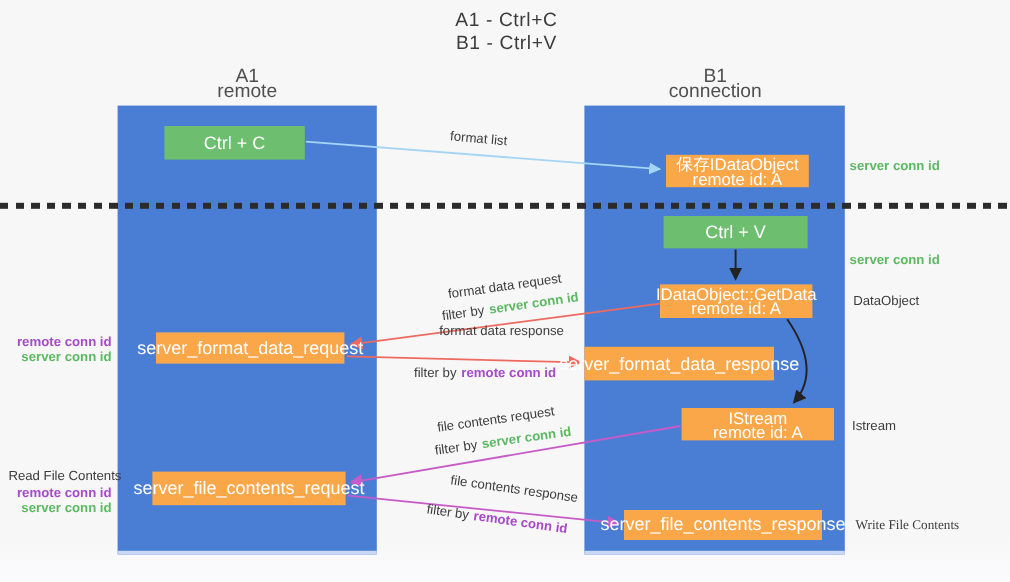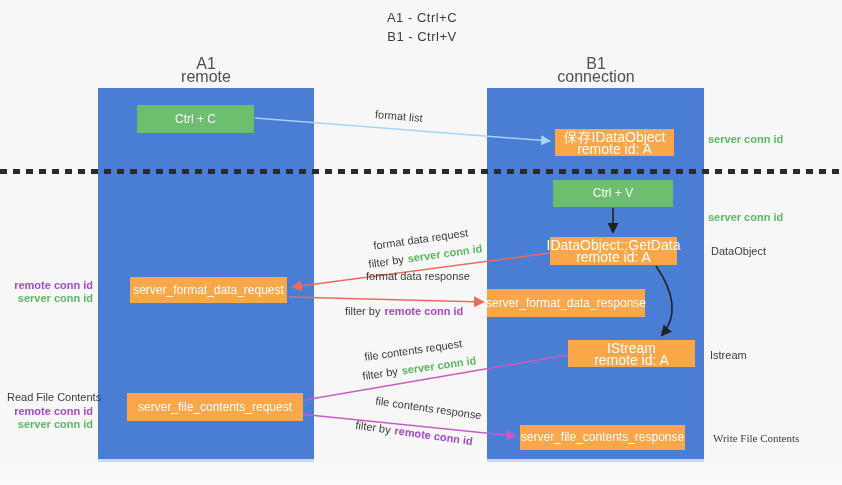--- a/index.html
+++ b/index.html
@@ -8,21 +8,21 @@
     background:#ffffff;
   }
   .canvas{
     position:relative;
     width:842px;height:485px;
     background:linear-gradient(#f7f7f7 92%, #fbfbfe);
     overflow:hidden;
   }
   .title{
     position:absolute;left:322px;top:8px;width:200px;
-    text-align:center;color:#3c3c3c;font-size:13px;line-height:19px;
+    text-align:center;color:#3c3c3c;font-size:16px;line-height:19px;
     letter-spacing:0.5px;
   }
   .lane-header{
     position:absolute;width:120px;text-align:center;
     color:#4f4f4f;font-size:16px;line-height:13px;
   }
   .lane{
     position:absolute;top:88px;height:371px;
     background:#4a7ed4;
     border-bottom:3px solid #c9d8f4;
@@ -30,21 +30,21 @@
   .dotted{
     position:absolute;left:0;top:169px;width:842px;height:5px;
     background:repeating-linear-gradient(90deg,#2b2b2b 0 7px,transparent 7px 13px);
     z-index:3;
   }
   .arrows{position:absolute;left:0;top:0;z-index:4;pointer-events:none;}
   .node{
     position:absolute;z-index:5;
     display:flex;flex-direction:column;align-items:center;justify-content:center;
     color:#ffffff;text-align:center;
-    font-size:12px;line-height:13px;
+    font-size:15px;line-height:13px;
   }
   .node.small{font-size:14px;line-height:12px;}
   .node.green{background:#6dbe6e;}
   .node.orange{background:#faa74a;}
   .albl{
     position:absolute;z-index:6;white-space:nowrap;
     color:#3c3c3c;font-size:11px;
   }
   .side{
     position:absolute;z-index:6;white-space:nowrap;font-size:11px;color:#3c3c3c;
@@ -126,21 +126,21 @@
 
   <div class="node orange" style="left:487px;top:289px;width:158px;height:28px;">
     <span>server_format_data_response</span>
   </div>
 
   <div class="node orange small" style="left:568px;top:340px;width:127px;height:27px;">
     <span>IStream</span>
     <span>remote id: A</span>
   </div>
 
-  <div class="node orange" style="left:127px;top:393px;width:176px;height:28px;">
+  <div class="node orange" style="left:127px;top:393px;width:161px;height:28px;">
     <span>server_file_contents_request</span>
   </div>
 
   <div class="node orange" style="left:520px;top:425px;width:165px;height:25px;">
     <span>server_file_contents_response</span>
   </div>
 
   <div class="albl" style="left:375px;top:110px;transform:rotate(5deg);">format list</div>
 
   <div class="albl" style="left:373px;top:233px;transform:rotate(-8deg);">format data request</div>

